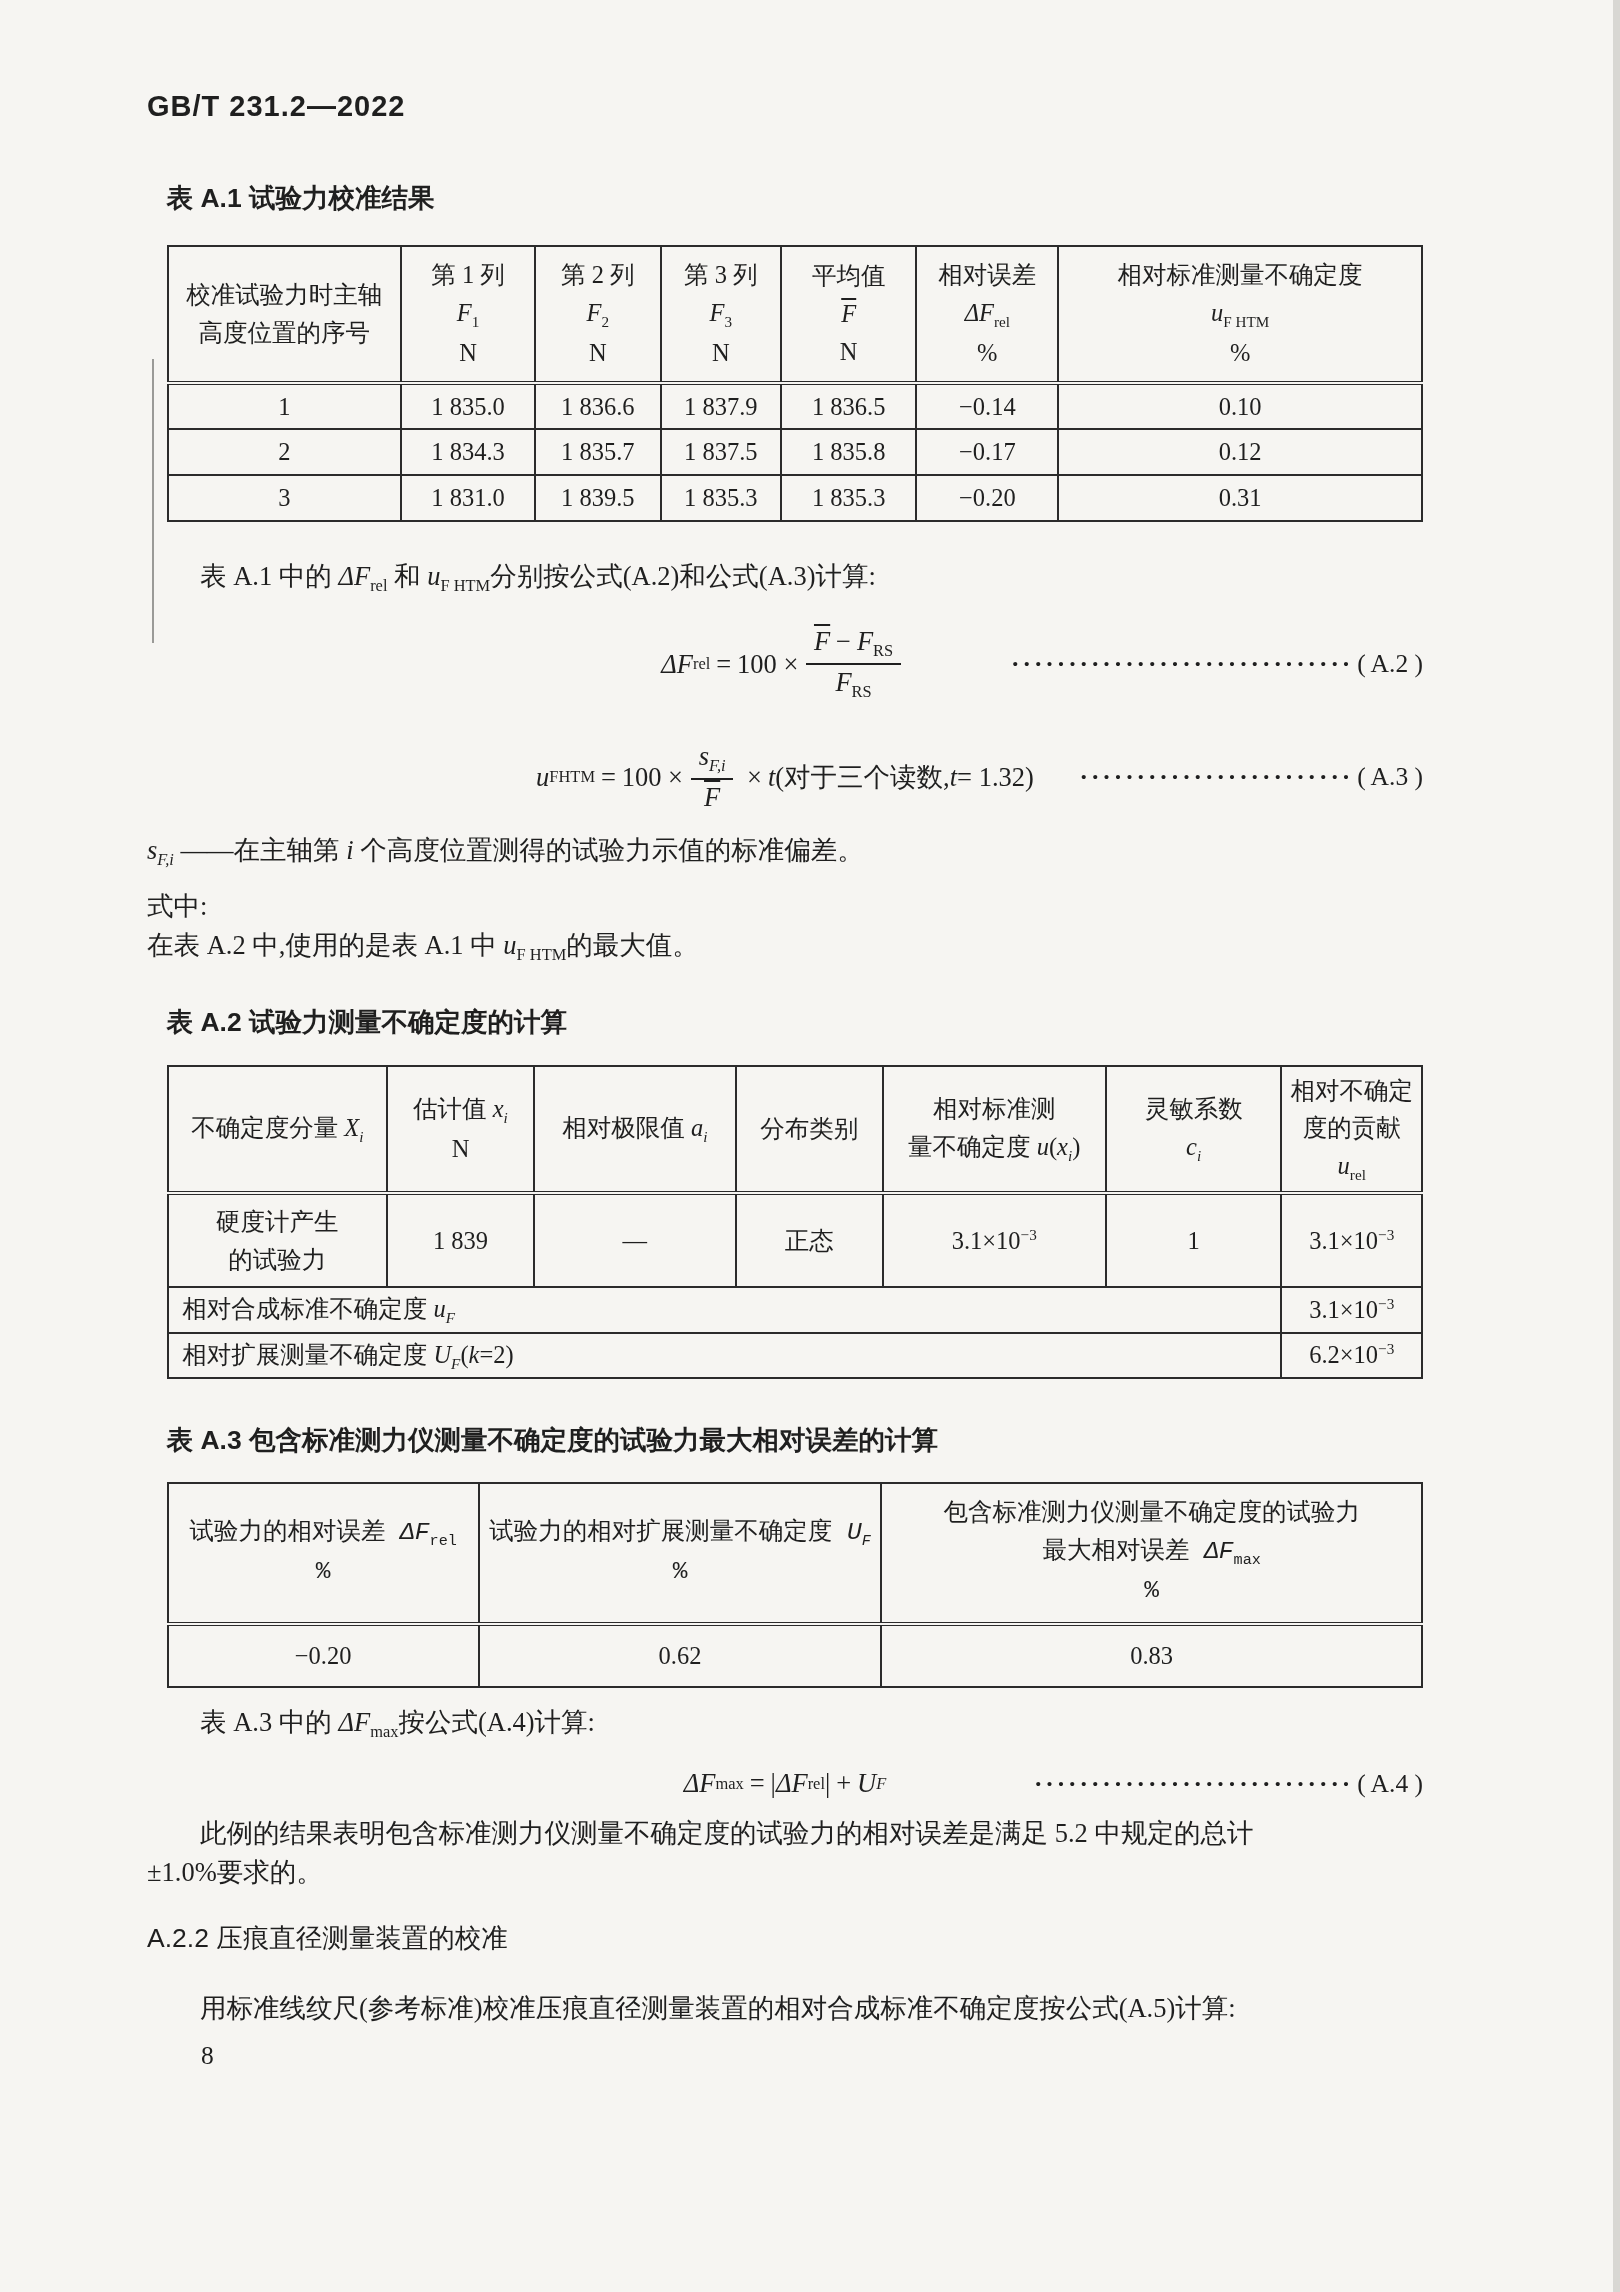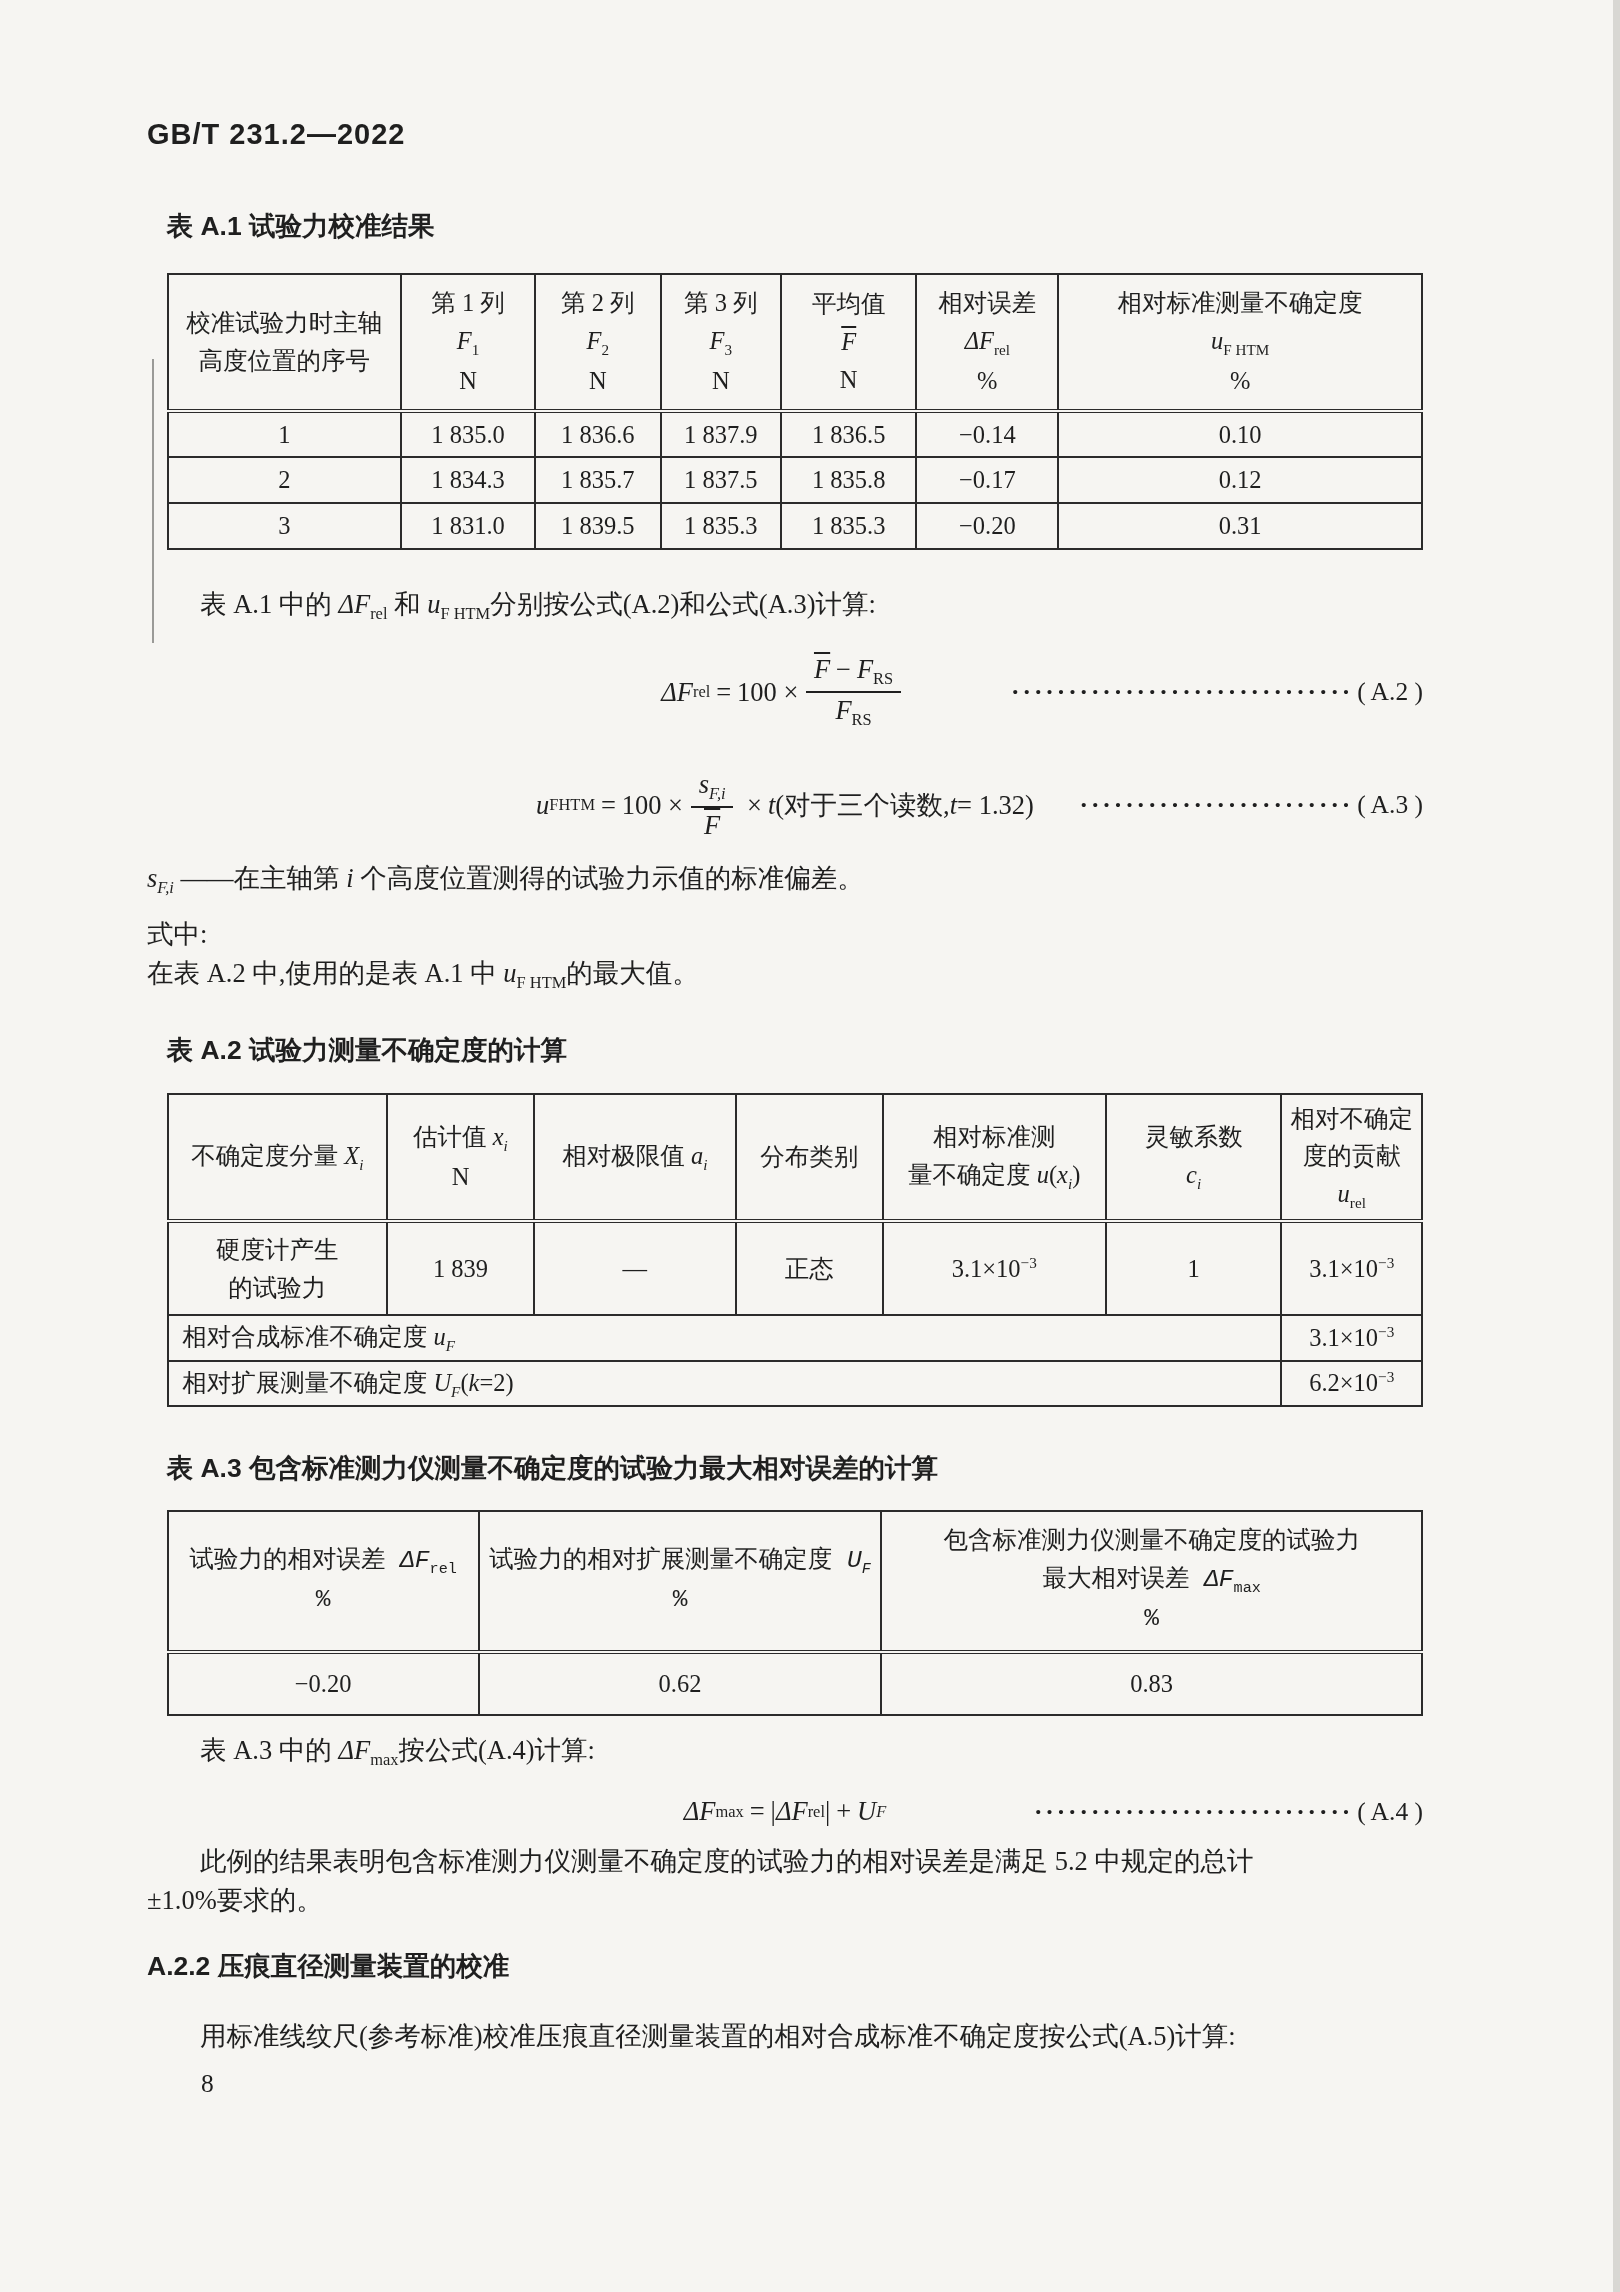--- a/index.html
+++ b/index.html
@@ -3,21 +3,21 @@
 <meta charset="utf-8">
 <style>
   html,body{margin:0;padding:0;background:#e8e8e6;}
   .page{
     position:relative;width:1620px;height:2293px;background:#f6f5f2;
     font-family:"Liberation Serif","DejaVu Serif",serif;color:#1f1f1f;
     overflow:hidden;
   }
   .page::after{content:"";position:absolute;top:0;right:0;width:6.9px;height:100%;background:#d8d7d3;}
   .scanline{position:absolute;left:152px;top:359px;width:2px;height:284px;background:#9a9a97;}
-  .content{padding:118px 197px 0 147px;}
+  .content{padding:90px 197px 0 147px;}
   .gbheader{font-family:"Liberation Sans","DejaVu Sans",sans-serif;font-weight:bold;font-size:29px;letter-spacing:1px;}
   .tz{margin-left:19.6px;}
   .cap{font-family:"Liberation Sans","DejaVu Sans",sans-serif;font-weight:bold;font-size:26.5px;}
   .cap-a1{margin:57px 0 29px;}
   .cap-a2{margin:29px 0 25.5px;}
   .cap-a3{margin:43px 0 23.5px;}
   table{border-collapse:collapse;width:100%;table-layout:fixed;border:2.9px solid #2b2b2b;}
   td,th{border:2px solid #2b2b2b;text-align:center;vertical-align:middle;
         font-size:24.5px;font-weight:normal;padding:2px 5.9px;line-height:1.55;}
   tr.thead th{border-bottom:4.9px double #2b2b2b;}
@@ -35,21 +35,21 @@
   .mt-intro{margin-top:35px;}
   .f-row{position:relative;display:flex;justify-content:center;align-items:center;font-size:26.5px;}
   .f-a2{height:118px;} .f-a3{height:108px;} .f-a4{height:53px;margin-top:5.9px;}
   .frac{display:inline-flex;flex-direction:column;text-align:center;vertical-align:middle;margin:0 7.8px;}
   .frac .num{display:block;border-bottom:2px solid #1f1f1f;padding:0 7.8px 2px;}
   .frac .den{display:block;padding-top:2px;}
   .leader{position:absolute;right:0;top:50%;transform:translateY(-50%);white-space:nowrap;font-size:25.5px;}
   .dots{letter-spacing:2.9px;font-weight:bold;}
   .flabel{margin-left:3.9px;}
   .shizhong{margin-top:7.8px;}
-  .heading-a22{margin-top:27.4px;font-family:"Liberation Sans","DejaVu Sans",sans-serif;font-weight:bold;font-size:26.5px;}
+  .heading-a22{margin-top:27.4px;font-family:"Liberation Sans","DejaVu Sans",sans-serif;font-weight:normal;font-size:26.5px;}
   .last-para{margin-top:33px;}
   .pagenum{margin-top:13.7px;padding-left:54px;font-size:25.5px;}
   .op{margin:0 5.9px;}
   .closing{margin-top:3.9px;}
 </style>
 </head>
 <body>
 
 <div class="page">
   <div class="scanline"></div>

